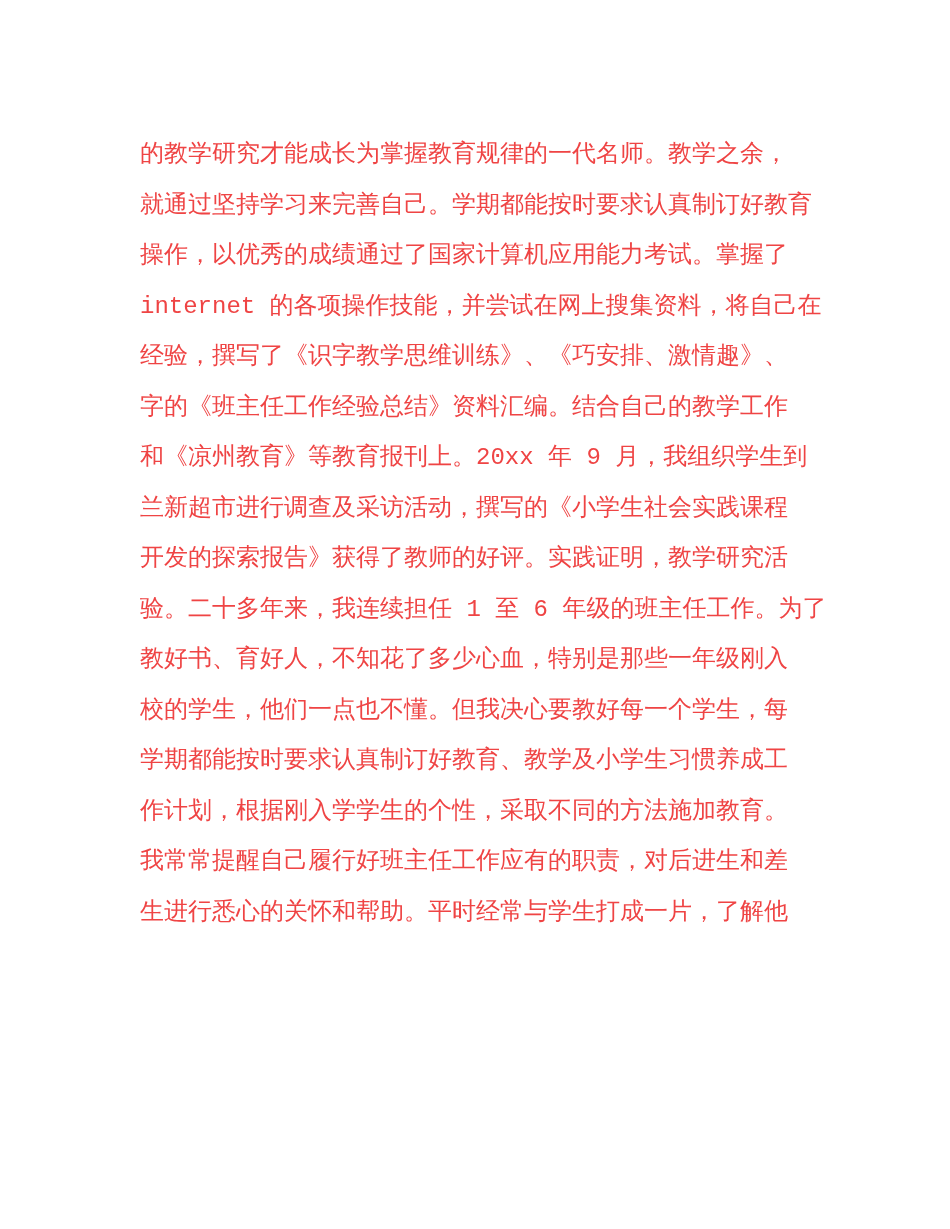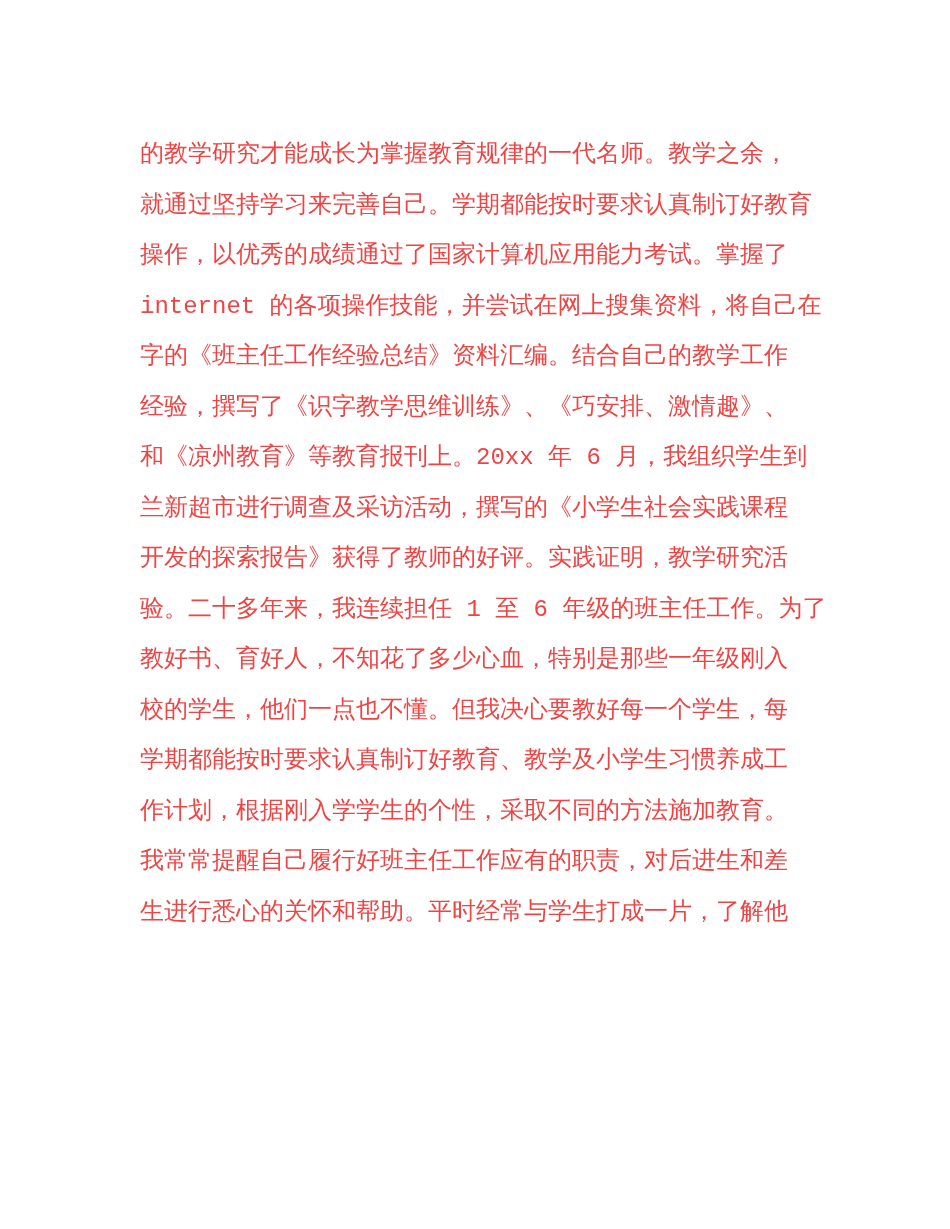--- a/index.html
+++ b/index.html
@@ -40,23 +40,23 @@
   </style>
 </head>
 <body>
 
 <div class="page">
   <div class="text-body">
     <span class="line">的教学研究才能成长为掌握教育规律的一代名师。教学之余，</span>
     <span class="line">就通过坚持学习来完善自己。学期都能按时要求认真制订好教育</span>
     <span class="line">操作，以优秀的成绩通过了国家计算机应用能力考试。掌握了</span>
     <span class="line">internet 的各项操作技能，并尝试在网上搜集资料，将自己在</span>
+    <span class="line">经验，撰写了《识字教学思维训练》、《巧安排、激情趣》、</span>
     <span class="line">字的《班主任工作经验总结》资料汇编。结合自己的教学工作</span>
-    <span class="line">经验，撰写了《识字教学思维训练》、《巧安排、激情趣》、</span>
-    <span class="line">和《凉州教育》等教育报刊上。20xx 年 6 月，我组织学生到</span>
+    <span class="line">和《凉州教育》等教育报刊上。20xx 年 9 月，我组织学生到</span>
     <span class="line">兰新超市进行调查及采访活动，撰写的《小学生社会实践课程</span>
     <span class="line">开发的探索报告》获得了教师的好评。实践证明，教学研究活</span>
     <span class="line">验。二十多年来，我连续担任 1 至 6 年级的班主任工作。为了</span>
     <span class="line">教好书、育好人，不知花了多少心血，特别是那些一年级刚入</span>
     <span class="line">校的学生，他们一点也不懂。但我决心要教好每一个学生，每</span>
     <span class="line">学期都能按时要求认真制订好教育、教学及小学生习惯养成工</span>
     <span class="line">作计划，根据刚入学学生的个性，采取不同的方法施加教育。</span>
     <span class="line">我常常提醒自己履行好班主任工作应有的职责，对后进生和差</span>
     <span class="line">生进行悉心的关怀和帮助。平时经常与学生打成一片，了解他</span>
   </div>

